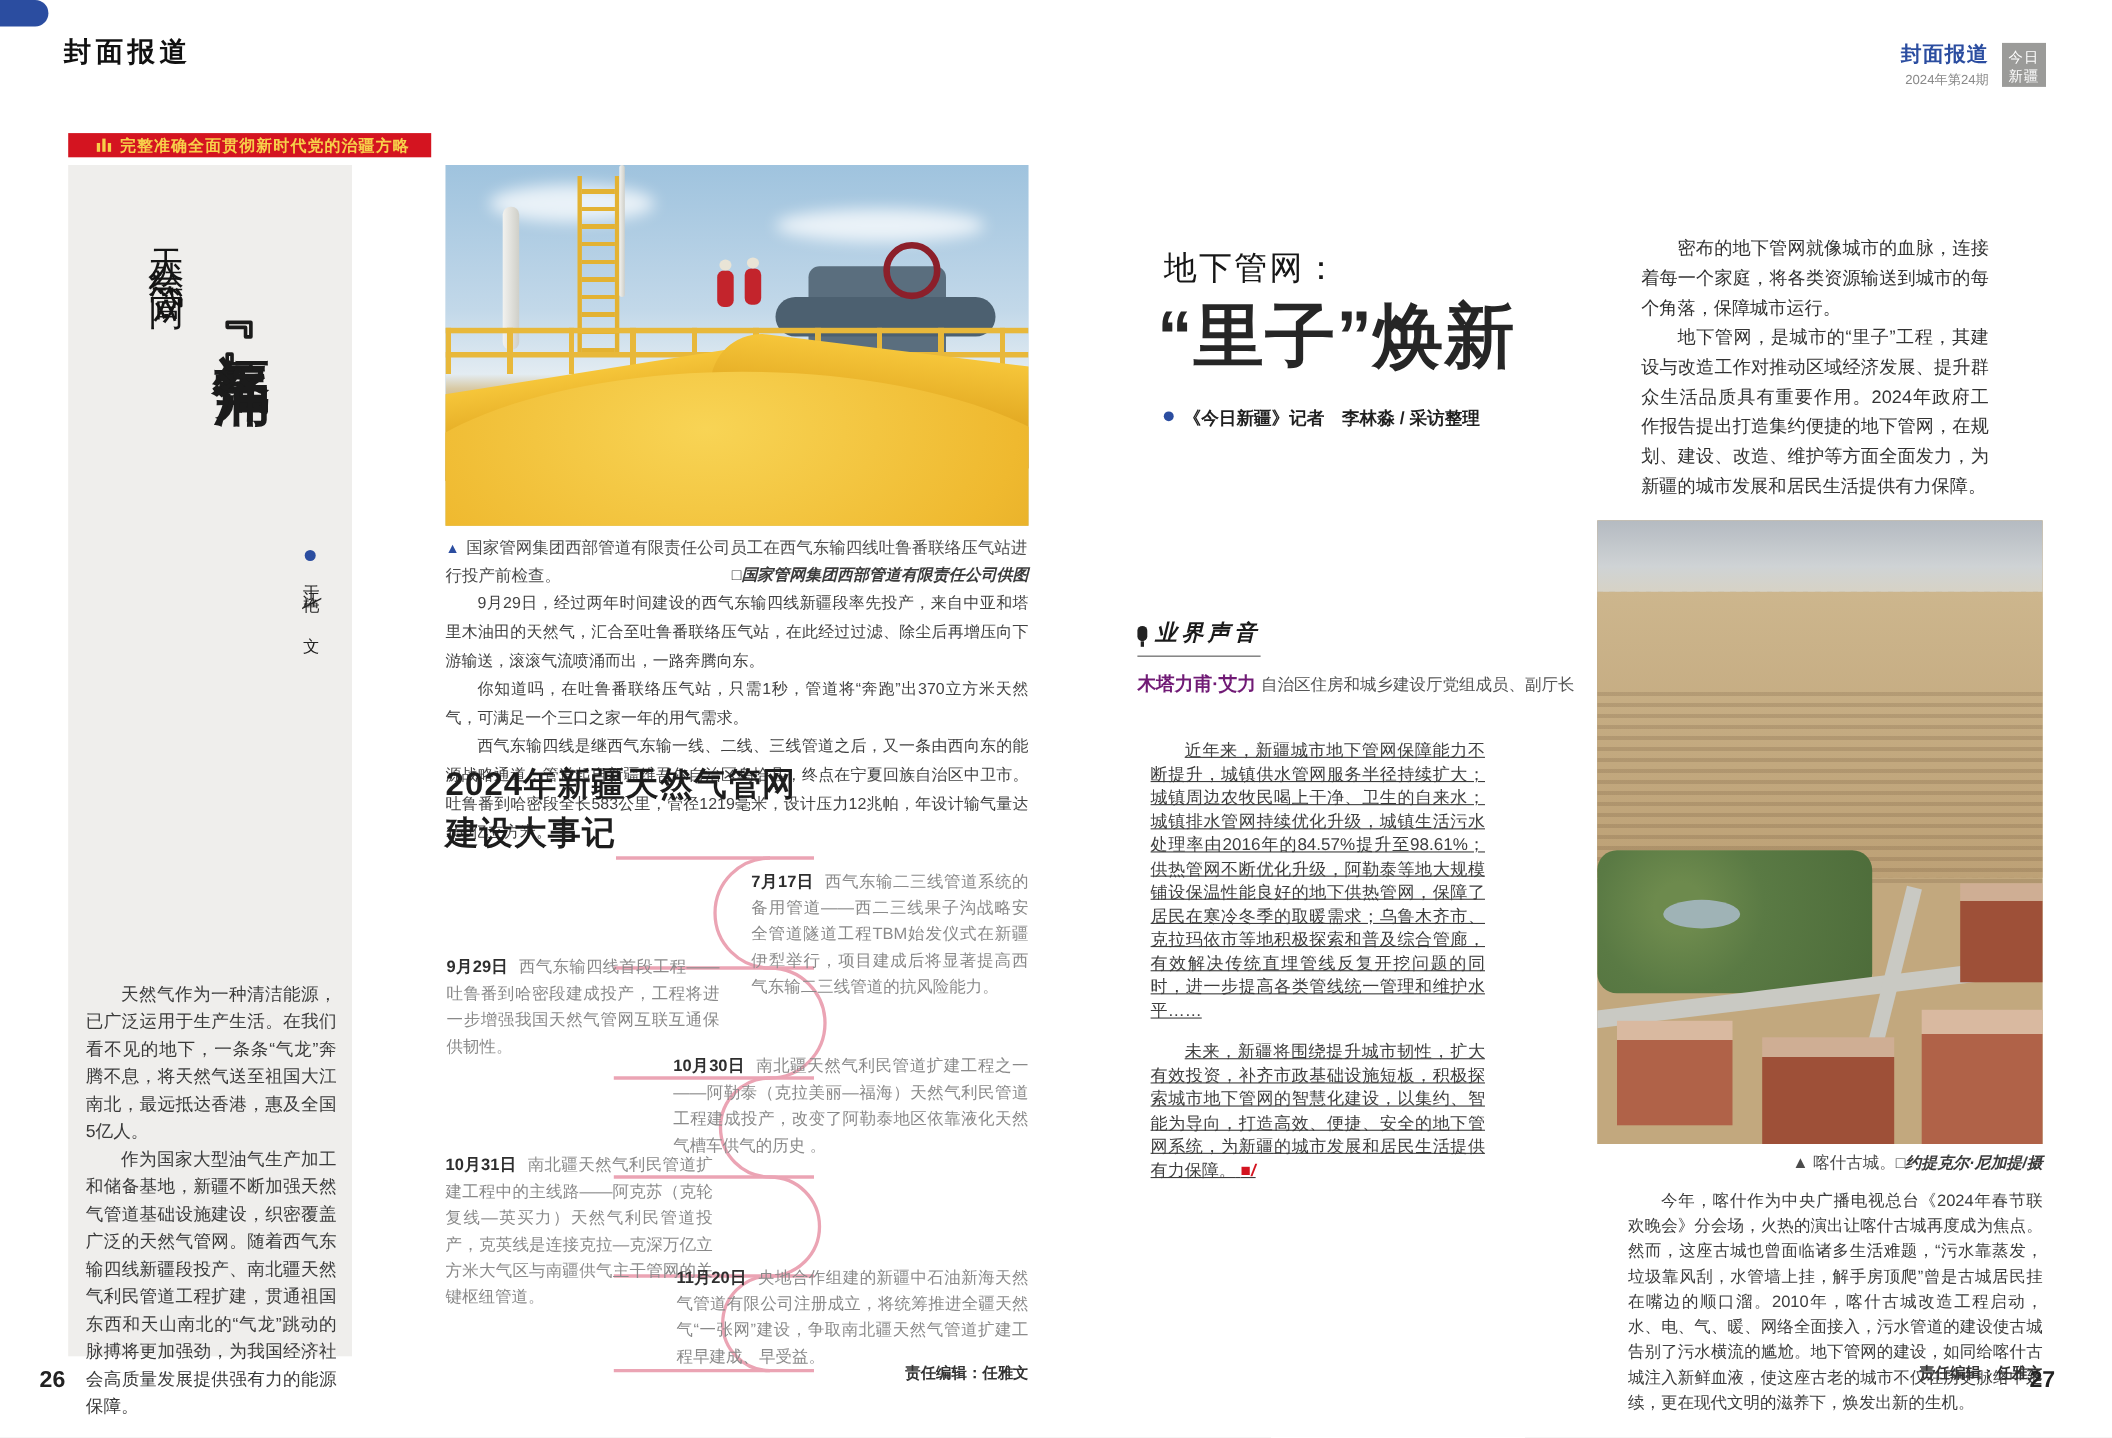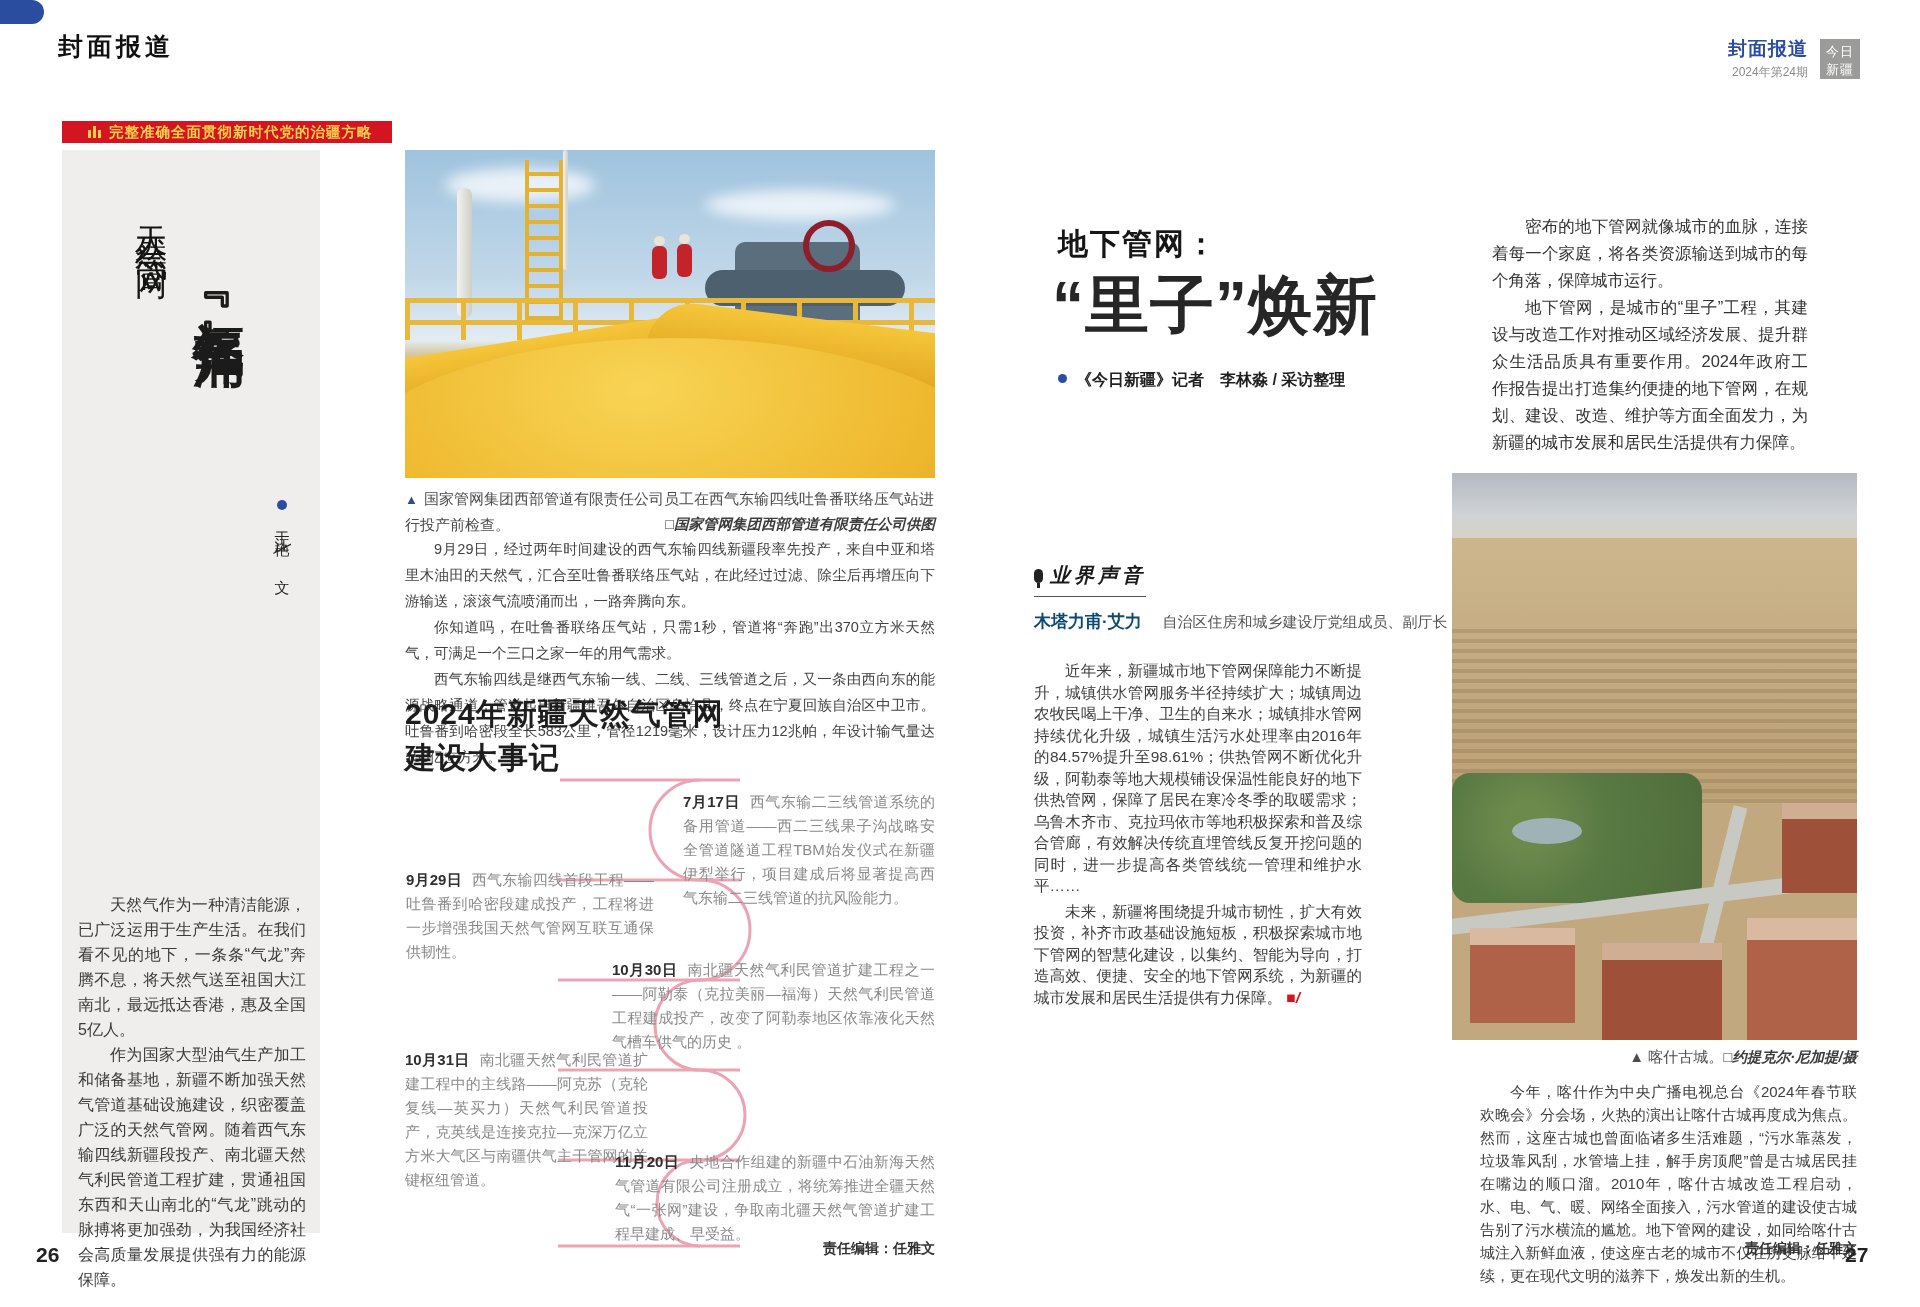--- a/index.html
+++ b/index.html
@@ -39,36 +39,36 @@
   
   .body-left{left:405px;top:536px;width:530px;font-size:14.5px;line-height:26px;color:#424242;text-align:justify;}
   .body-left p{margin:0;text-indent:2em;}
   .tl-head{left:405px;top:698px;font-size:30px;line-height:44px;color:#1d1d1d;font-weight:600;letter-spacing:1px;}
   
   .tl-entry{font-size:15px;line-height:24px;color:#8a8a8a;text-align:justify;}
   .tl-date{font-weight:700;color:#2e2e2e;margin-right:10px;}
   .pink-svg{left:440px;top:772px;}
   
   .title-prefix{left:1058px;top:224px;font-family:"DejaVu Serif","Liberation Serif",serif;
-                font-size:30px;font-weight:700;color:#161616;letter-spacing:2px;}
+                font-size:30px;font-weight:400;color:#161616;letter-spacing:2px;}
   .title-main{left:1052px;top:262px;font-size:64px;font-weight:800;color:#262626;letter-spacing:1px;}
   .byline{left:1058px;top:370px;font-size:16px;color:#1f1f1f;font-weight:600;}
   .dot{display:inline-block;width:9px;height:9px;border-radius:50%;background:#2b4da0;margin-right:9px;vertical-align:2px;}
   .intro-right{left:1492px;top:213px;width:316px;font-size:16.5px;line-height:27px;color:#333;text-align:justify;}
   .intro-right p{margin:0;text-indent:2em;}
   .voice-hdr{left:1034px;top:562px;display:flex;align-items:center;border-bottom:1.5px solid #555;padding-bottom:7px;}
   .mic{width:9px;height:14px;background:#222;border-radius:5px;position:relative;margin-right:7px;}
   .mic:after{content:"";position:absolute;left:3px;top:14px;width:3px;height:5px;background:#222;}
   .voice-hdr .vh-txt{font-family:"DejaVu Serif","Liberation Serif",serif;font-style:italic;font-weight:700;
                      font-size:20px;letter-spacing:4px;color:#1a1a1a;}
   .voice-name{left:1034px;top:610px;font-size:17px;}
-  .voice-name .nm{font-weight:800;color:#0c4a6e;margin-right:16px;}
+  .voice-name .nm{font-weight:800;color:#701a75;}
   .voice-name .rl{font-size:15px;color:#555;}
   .body-right{left:1030px;top:656px;width:336px;font-size:15.5px;line-height:21.5px;color:#3e3e3e;text-align:justify;}
-  .body-right p{margin:4px;text-indent:2em;}
+  .body-right p{margin:16px;text-indent:2em;text-decoration:underline;}
   .endmark{color:#d41420;font-weight:700;font-style:italic;}
   .caption2{left:1452px;top:1048px;width:405px;text-align:right;font-size:15px;color:#4c4c4c;}
   .closing{left:1480px;top:1080px;width:377px;font-size:15px;line-height:23px;color:#3e3e3e;text-align:justify;text-indent:2em;}
   .editor{font-size:14px;font-weight:700;color:#333;}
   .ed-l{left:805px;top:1240px;width:130px;text-align:right;}
   .ed-r{left:1727px;top:1240px;width:130px;text-align:right;}
   .pageno{font-size:21px;font-weight:700;color:#222;}
   .pn-l{left:36px;top:1243px;}
   .pn-r{left:1845px;top:1243px;}
   

